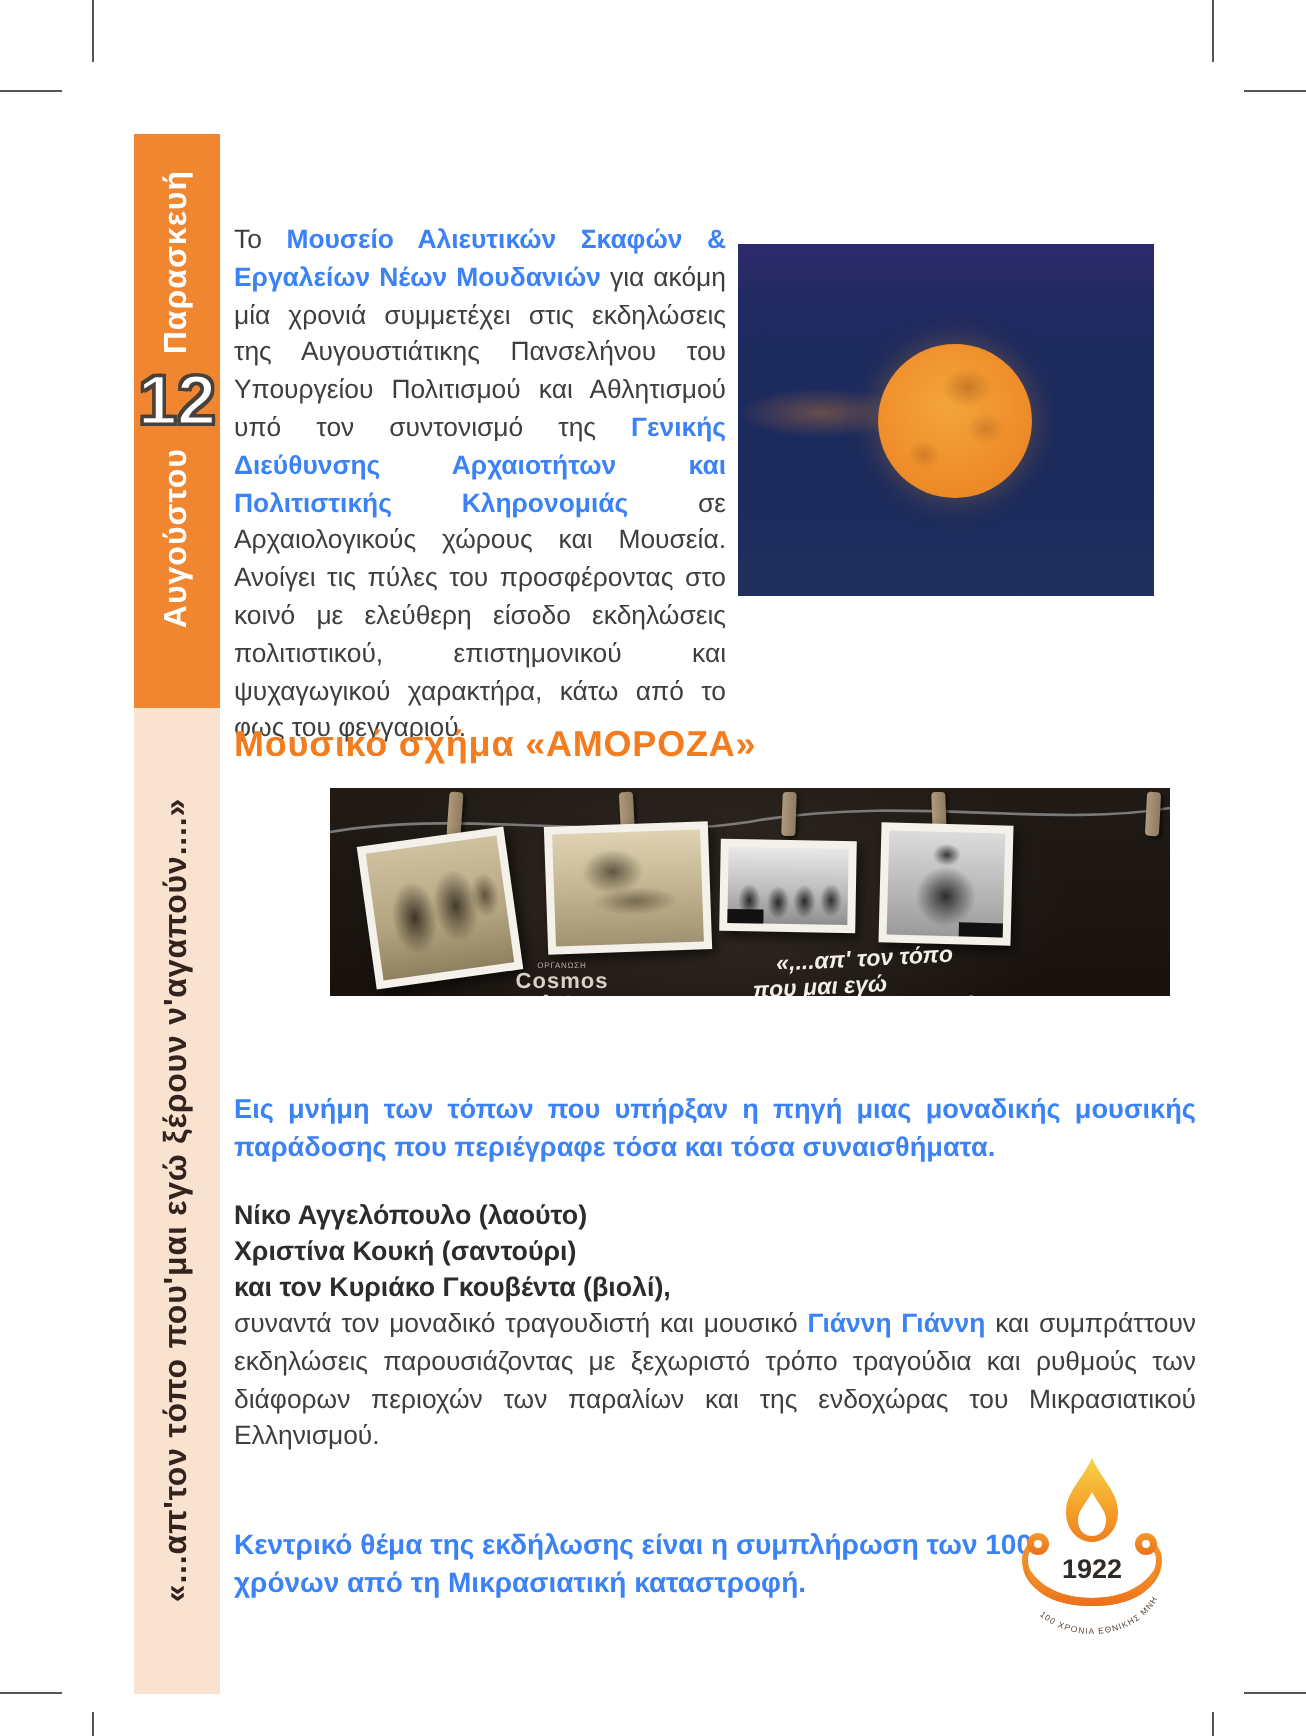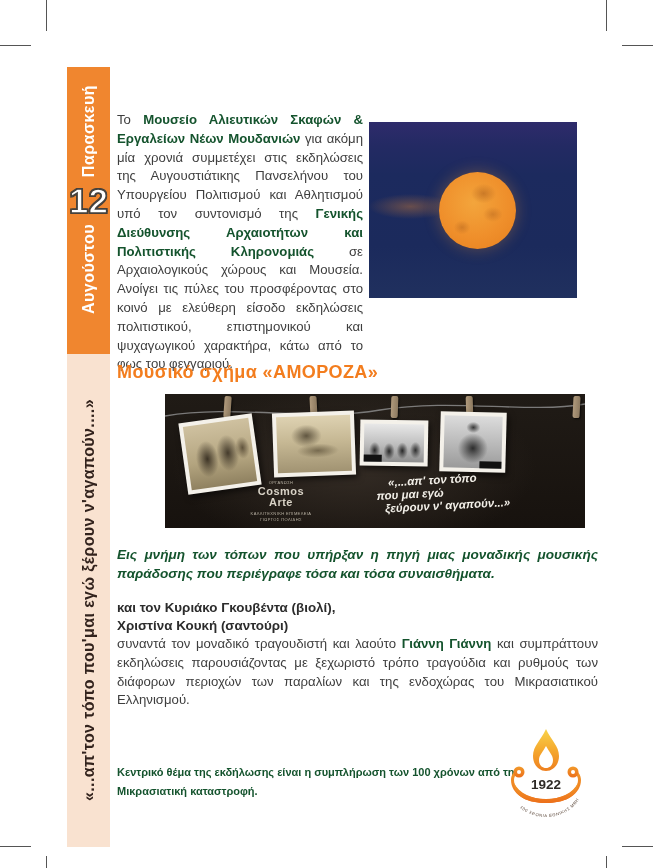--- a/index.html
+++ b/index.html
@@ -14,35 +14,35 @@
     display:flex;align-items:center;justify-content:center;}
   .vtext{writing-mode:vertical-rl;transform:rotate(180deg);white-space:nowrap;}
   .rail-day,.rail-month{color:#ffffff;font-weight:bold;font-size:16px;letter-spacing:.5px;}
   .rail-date{color:#ffffff;font-weight:bold;font-size:35px;line-height:1;
     -webkit-text-stroke:1.4px #46413c;
     text-shadow:1px 1px 0 #46413c,-1px -1px 0 #46413c,1px -1px 0 #46413c,-1px 1px 0 #46413c;}
   .rail-quote{color:#33231d;font-weight:bold;font-size:16px;letter-spacing:.4px;}
   
   .h-orange{color:#f37d1e;font-weight:bold;font-size:19px;letter-spacing:.4px;white-space:nowrap;}
   .bodytext{color:#3e3e3e;font-size:13.2px;line-height:18.8px;text-align:justify;}
-  .boldtext{color:#14532d;font-weight:bold;}
+  .boldtext{color:#3b82f6;font-weight:bold;}
   
   .moonimg{left:369px;top:122px;width:208px;height:176px;overflow:hidden;
     background:
       radial-gradient(60px 18px at 20% 48%, rgba(196,120,56,.45), rgba(196,120,56,0) 70%),
       linear-gradient(180deg,#2e2b6b 0%, #232a63 14%, #1c2a5e 30%, #1b2a5c 70%, #20305e 100%);}
   .moon{position:absolute;left:70px;top:50px;width:77px;height:77px;border-radius:50%;
     background:
       radial-gradient(18px 14px at 58% 28%, rgba(190,110,34,.75), rgba(190,110,34,0) 70%),
       radial-gradient(14px 11px at 70% 55%, rgba(190,110,34,.6), rgba(190,110,34,0) 70%),
       radial-gradient(12px 10px at 30% 72%, rgba(185,105,32,.55), rgba(185,105,32,0) 70%),
       radial-gradient(circle at 45% 40%, #f3a53c 0%, #ef8f2b 55%, #e67f1e 100%);
     box-shadow:0 0 14px 2px rgba(240,150,50,.25);}
   
-  .banner{left:165px;top:394px;width:420px;height:134px;overflow:hidden;
+  .banner{left:165px;top:394px;width:420px;height:104px;overflow:hidden;
     background:
       radial-gradient(260px 120px at 45% 55%, #342c25 0%, rgba(52,44,37,0) 70%),
       linear-gradient(180deg,#201b16 0%, #17120e 100%);}
   .photo{position:absolute;background:#f4f1ea;padding:4px;box-shadow:2px 3px 6px rgba(0,0,0,.6);}
   .photo .ph-inner{width:100%;height:100%;}
   .chip{position:absolute;background:#111;height:7px;}
   .pin{position:absolute;width:7px;height:22px;border-radius:2px;top:2px;
     background:linear-gradient(90deg,#b09a7c,#8d7a60);box-shadow:1px 1px 2px rgba(0,0,0,.7);}
   .banner-org{position:absolute;left:84px;top:86px;width:64px;text-align:center;color:#d8d2c6;}
   .banner-org .t-tiny{font-size:4px;letter-spacing:.4px;line-height:6px;color:#b7b0a2;}
@@ -147,31 +147,32 @@
       <div class="t-tiny">ΓΙΩΡΓΟΣ ΠΟΛΙΔΗΣ</div>
     </div>
 
     <div class="banner-quote">
       <div class="bq1">«,...απ' τον τόπο</div>
       <div class="bq2">που μαι εγώ</div>
       <div class="bq3">ξεύρουν ν' αγαπούν...»</div>
     </div>
   </div>
 
-  <div class="abs bodytext boldtext" style="left:117px;top:545px;width:481px;font-size:13.6px;line-height:19px;font-style:italic;">Εις μνήμη των τόπων που υπήρξαν η πηγή μιας μοναδικής μουσικής παράδοσης που περιέγραφε τόσα και τόσα συναισθήματα.</div>
+  <div class="abs bodytext boldtext" style="left:117px;top:545px;width:481px;font-size:13.6px;line-height:19px;">Εις μνήμη των τόπων που υπήρξαν η πηγή μιας μοναδικής μουσικής παράδοσης που περιέγραφε τόσα και τόσα συναισθήματα.</div>
 
   <div class="abs" style="left:117px;top:599px;width:481px;">
+    <div class="musline">Νίκο Αγγελόπουλο  (λαούτο)</div>
+    <div class="musline">Χριστίνα Κουκή (σαντούρι)</div>
     <div class="musline">και τον  Κυριάκο  Γκουβέντα  (βιολί),</div>
-    <div class="musline">Χριστίνα Κουκή (σαντούρι)</div>
     <div class="bodytext" style="width:481px;">
-      <span>συναντά τον μοναδικό τραγουδιστή και λαούτο </span><span class="boldtext">Γιάννη Γιάννη</span><span> και συμπράττουν εκδηλώσεις παρουσιάζοντας με ξεχωριστό τρόπο τραγούδια και ρυθμούς των διάφορων περιοχών των παραλίων και της ενδοχώρας του Μικρασιατικού Ελληνισμού.</span>
+      <span>συναντά τον μοναδικό τραγουδιστή και μουσικό </span><span class="boldtext">Γιάννη Γιάννη</span><span> και συμπράττουν εκδηλώσεις παρουσιάζοντας με ξεχωριστό τρόπο τραγούδια και ρυθμούς των διάφορων περιοχών των παραλίων και της ενδοχώρας του Μικρασιατικού Ελληνισμού.</span>
     </div>
   </div>
 
-  <div class="abs bodytext boldtext" style="left:117px;top:763px;width:410px;font-size:11px;line-height:19px;text-align:left;">Κεντρικό θέμα της εκδήλωσης είναι η συμπλήρωση των 100 χρόνων από τη  Μικρασιατική καταστροφή.</div>
+  <div class="abs bodytext boldtext" style="left:117px;top:763px;width:410px;font-size:14px;line-height:19px;text-align:left;">Κεντρικό θέμα της εκδήλωσης είναι η συμπλήρωση των 100 χρόνων από τη  Μικρασιατική καταστροφή.</div>
 
   <svg class="abs" style="left:505px;top:727px;" width="82" height="92" viewBox="0 0 82 92">
     <defs>
       <linearGradient id="flameGrad" x1="0" y1="0" x2="0" y2="1">
         <stop offset="0" stop-color="#f8d34a"></stop>
         <stop offset="0.5" stop-color="#f5a92e"></stop>
         <stop offset="1" stop-color="#ee7f1f"></stop>
       </linearGradient>
       <linearGradient id="bowlGrad" x1="0" y1="0" x2="0" y2="1">
         <stop offset="0" stop-color="#f29a2b"></stop>

